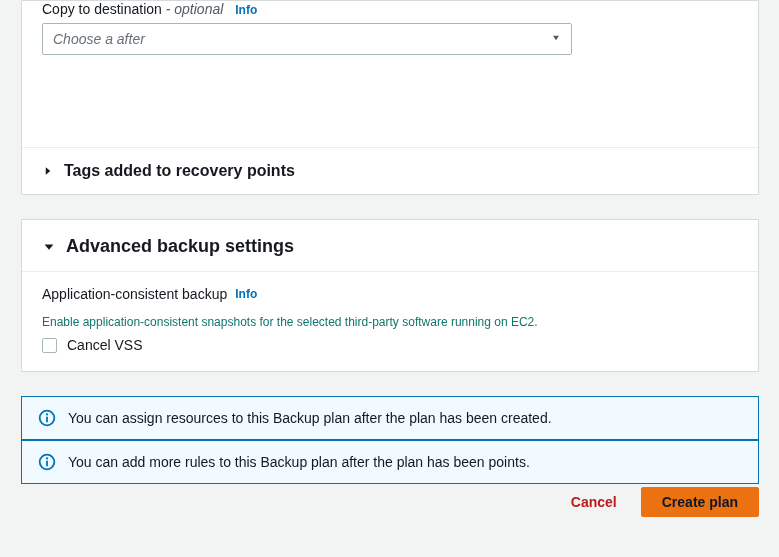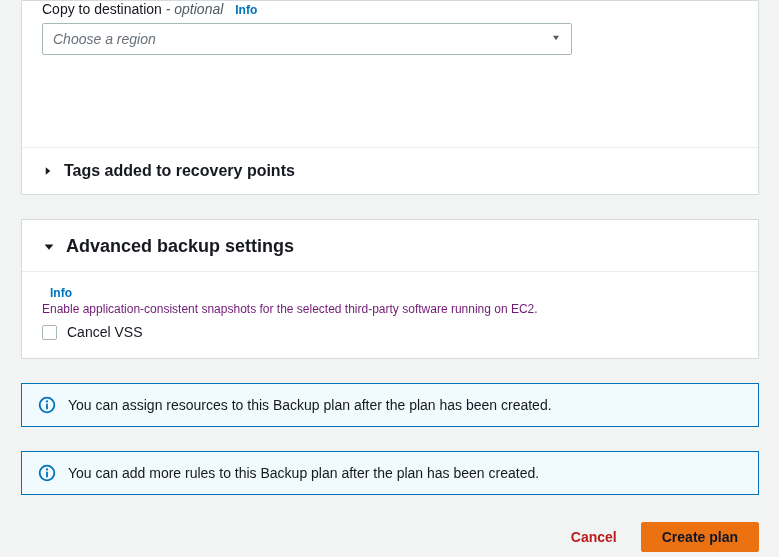--- a/index.html
+++ b/index.html
@@ -92,22 +92,22 @@
     }
     .advanced-body {
       padding: 14px 20px 18px 20px;
     }
     .advanced-title-row {
       display: flex;
       align-items: center;
     }
     .help-text {
       font-size: 12px;
-      color: #701a75;
-      margin-top: 2px;
+      color: #0f766e;
+      margin-top: 13px;
     }
     .checkbox-row {
       display: flex;
       align-items: center;
       margin-top: 8px;
     }
     .checkbox {
       width: 15px;
       height: 15px;
       border: 1px solid #aab7b8;
@@ -116,21 +116,20 @@
       margin-right: 10px;
       cursor: pointer;
       flex-shrink: 0;
     }
     .alert {
       background: #f1faff;
       border: 1px solid #0073bb;
       padding: 12px 16px;
       display: flex;
       align-items: center;
-      margin-bottom: 24px;
     }
     .alert-icon {
       flex-shrink: 0;
       margin-right: 12px;
       display: flex;
     }
     .footer {
       display: flex;
       justify-content: flex-end;
       align-items: center;
@@ -166,21 +165,21 @@
 <div class="page">
 
   <div class="panel">
     <div class="panel-inner">
       <div class="field-label">
         <span>Copy to destination</span>
         <span class="optional">- optional</span>
         <span class="info-link">Info</span>
       </div>
       <div class="select">
-        <div class="select-input">Choose a region</div>
+        <div class="select-input">Choose a after</div>
         <span class="select-caret">
           <svg width="12" height="12" viewBox="0 0 16 16">
               <path d="M4 5 L8 11 L12 5 Z" fill="#545b64"></path>
             </svg>
         </span>
       </div>
       <div class="spacer"></div>
     </div>
 
     <div class="section-header collapsed" style="border-top:1px solid #eaeded;margin-top:44px;">
@@ -197,20 +196,21 @@
     <div class="advanced-header">
       <span class="caret" style="margin-right:10px;display:inline-flex;">
         <svg width="14" height="14" viewBox="0 0 16 16">
             <path d="M3 5 L8 11 L13 5 Z" fill="#16191f"></path>
           </svg>
       </span>
       <span>Advanced backup settings</span>
     </div>
     <div class="advanced-body">
       <div class="advanced-title-row">
+        <span>Application-consistent backup</span>
         <span class="info-link">Info</span>
       </div>
       <div class="help-text">Enable application-consistent snapshots for the selected third-party software running on EC2.</div>
       <div class="checkbox-row">
         <div class="checkbox"></div>
         <span>Cancel VSS</span>
       </div>
     </div>
   </div>
 
@@ -226,21 +226,21 @@
   </div>
 
   <div class="alert">
     <span class="alert-icon">
       <svg width="18" height="18" viewBox="0 0 16 16">
         <circle cx="8" cy="8" r="6.5" fill="none" stroke="#0073bb" stroke-width="1.6"></circle>
         <circle cx="8" cy="4.8" r="1" fill="#0073bb"></circle>
         <rect x="7.2" y="6.8" width="1.6" height="5" fill="#0073bb"></rect>
       </svg>
     </span>
-    <span>You can add more rules to this Backup plan after the plan has been created.</span>
+    <span>You can add more rules to this Backup plan after the plan has been points.</span>
   </div>
 
   <div class="footer">
     <button class="btn-cancel">Cancel</button>
     <button class="btn-primary">Create plan</button>
   </div>
 
 </div>
 
 </body></html>

